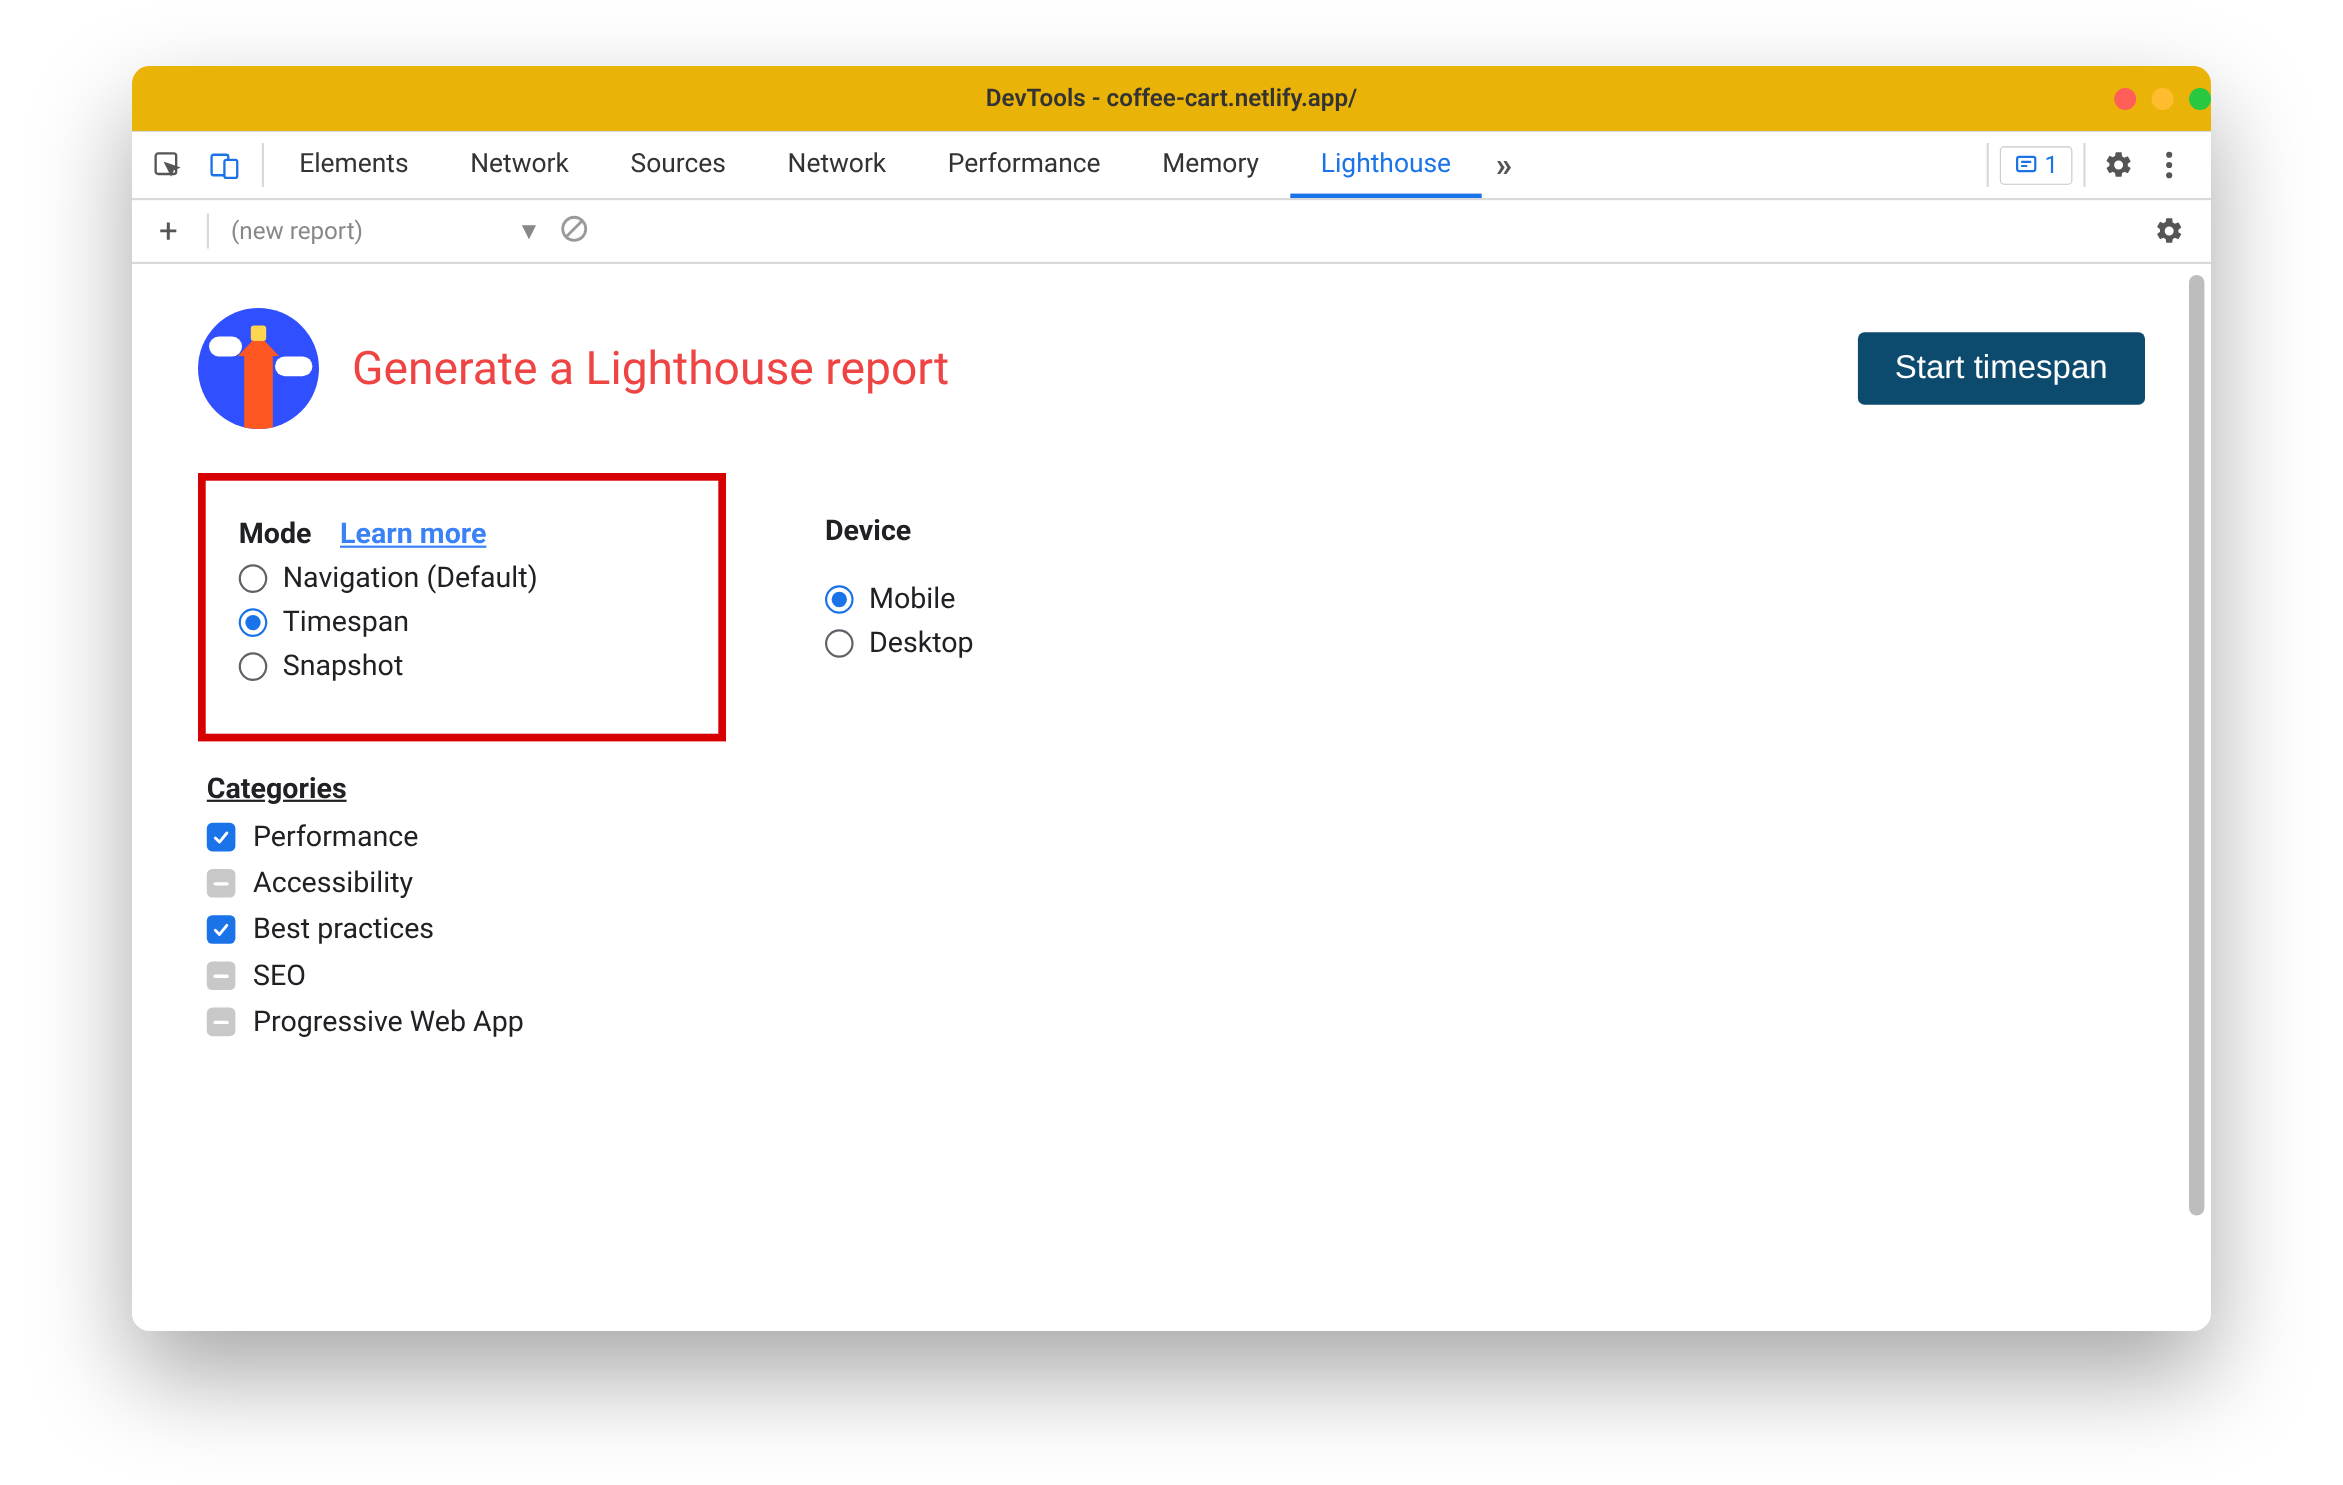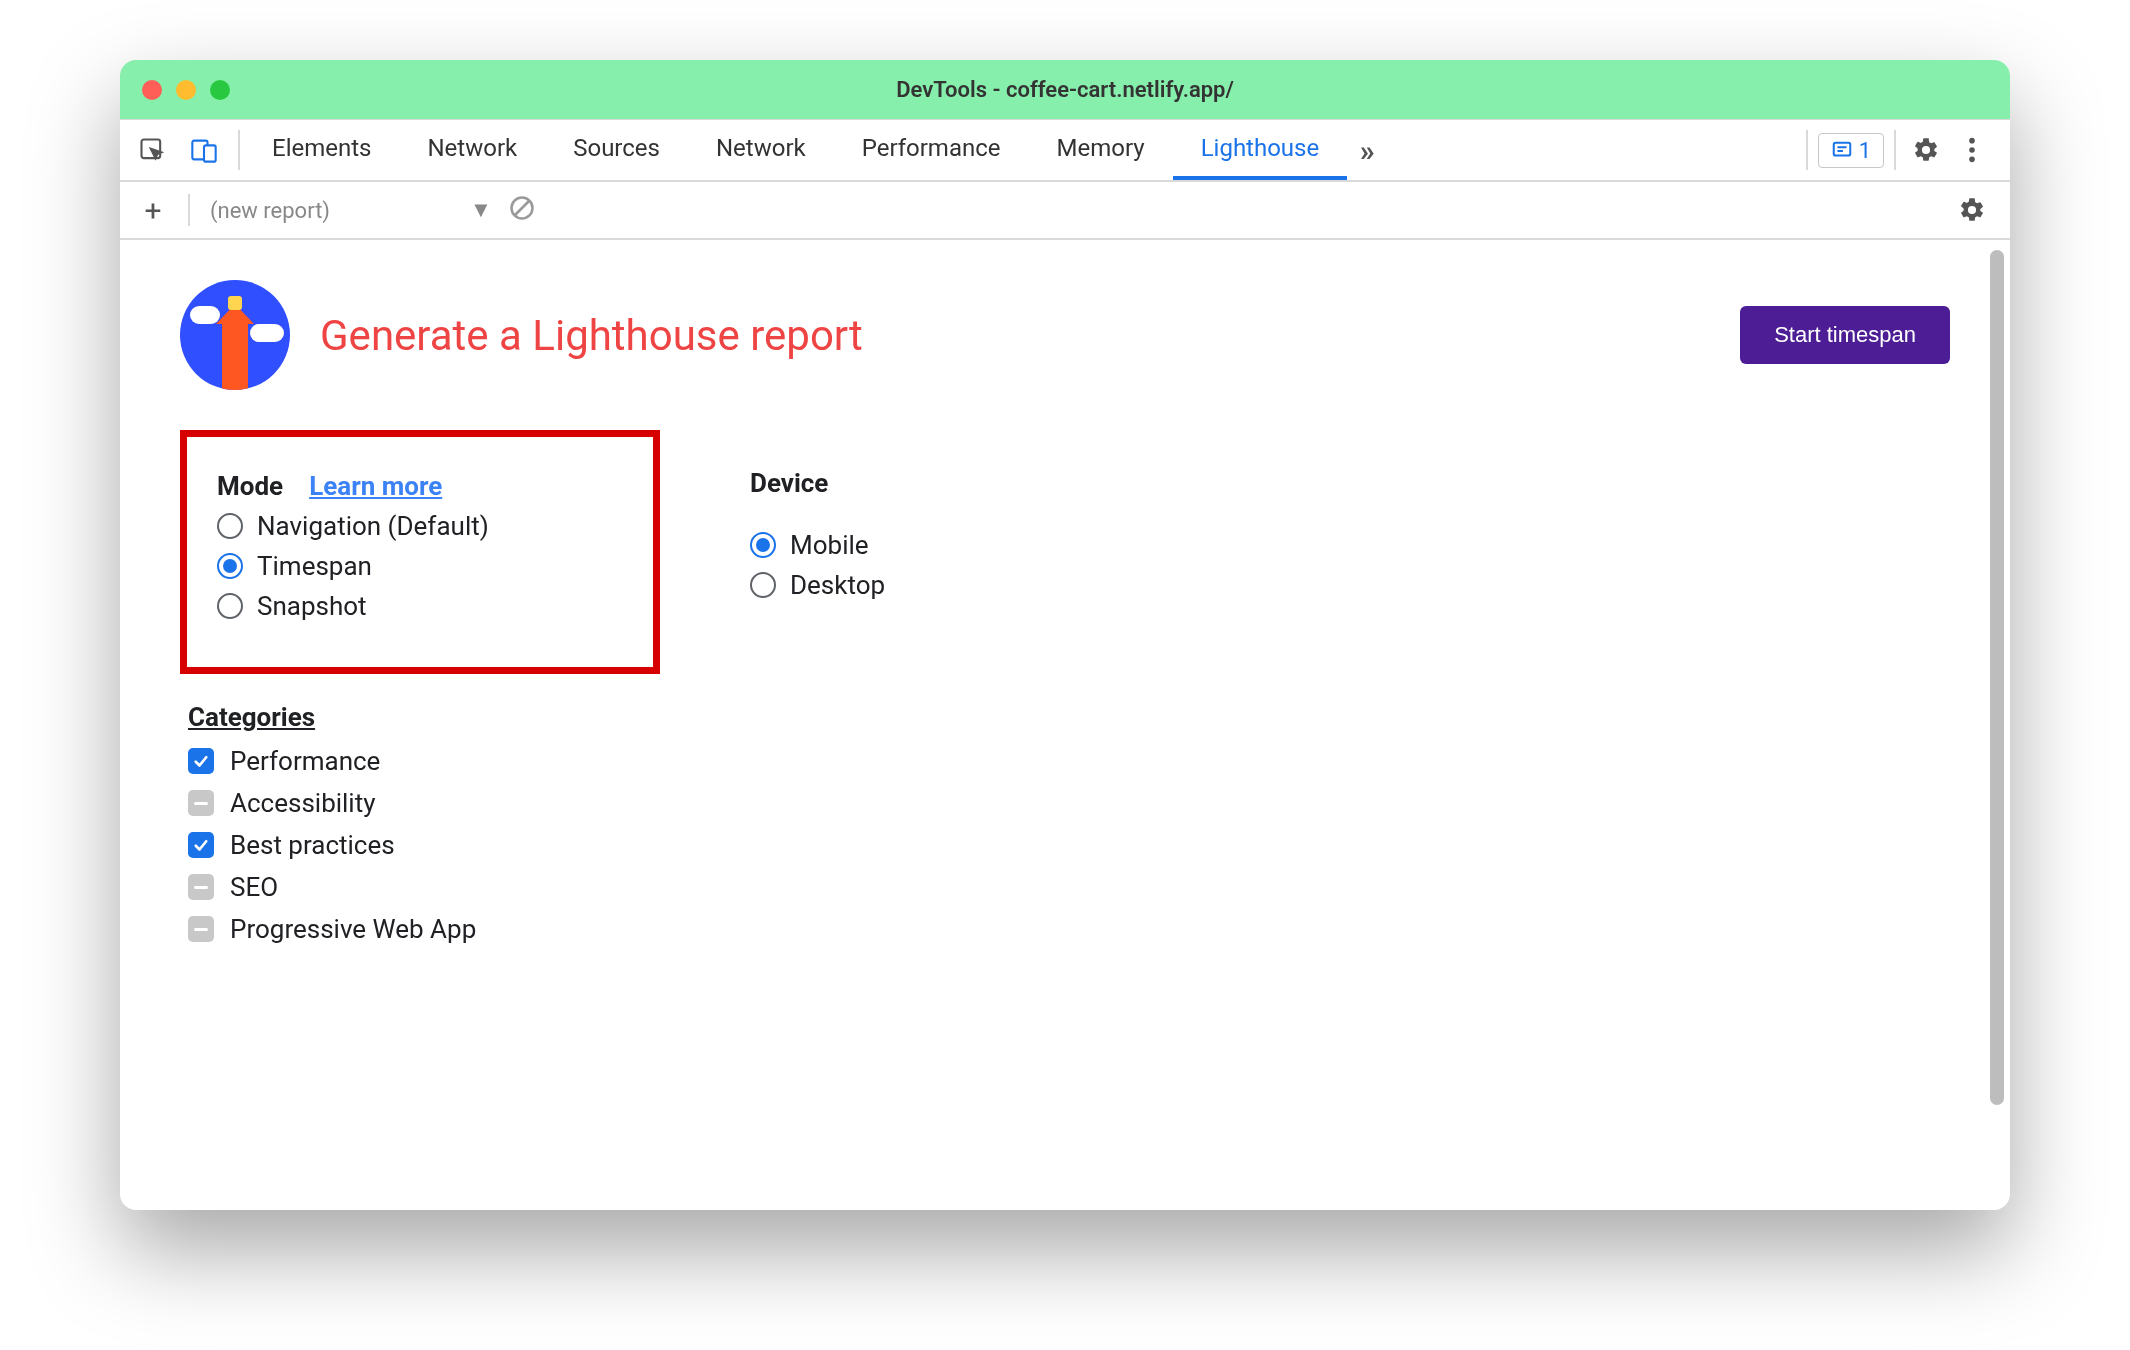--- a/index.html
+++ b/index.html
@@ -11,25 +11,26 @@
     width: 1890px; height: 1150px;
     background: #fff;
     border-radius: 16px;
     box-shadow: 0 40px 90px rgba(0,0,0,0.35);
     overflow: hidden;
     display: flex;
     flex-direction: column;
   }
   .titlebar {
     height: 60px;
-    background: #86efac;
+    background: #eab308;
     border-bottom: 1px solid #d8d8d8;
     display: flex;
     align-items: center;
     position: relative;
+    justify-content: flex-end;
   }
   .traffic-lights { display: flex; gap: 14px; margin-left: 22px; }
   .tl { width: 20px; height: 20px; border-radius: 50%; }
   .tl.red { background:#ff5f57; } .tl.yellow { background:#febc2e; } .tl.green { background:#28c840; }
   .titlebar-title {
     position: absolute; left: 0; right: 0; text-align: center;
     font-size: 22px; font-weight: 600; color: #333;
   }
   .tabbar {
     height: 62px;
@@ -71,22 +72,22 @@
   .header-row { display:flex; align-items:center; gap: 30px; justify-content: space-between; }
   .header-left { display:flex; align-items:center; gap: 30px; }
   .lh-logo { width: 110px; height: 110px; border-radius: 55px; background:#304ffe; position:relative; overflow:hidden; }
   .lh-logo .tower { position:absolute; left:42px; bottom:0; width:26px; height:68px; background:#ff5722; }
   .lh-logo .tower::before { content:""; position:absolute; top:-18px; left:-6px; width:38px; height:20px; background:#ff5722; clip-path: polygon(50% 0, 100% 100%, 0 100%); }
   .lh-logo .light { position:absolute; top:16px; left:48px; width:14px; height:14px; background:#ffd54f; border-radius:3px; }
   .lh-logo .cloud1 { position:absolute; top:26px; left:10px; width:30px; height:18px; background:#fff; border-radius:10px; }
   .lh-logo .cloud2 { position:absolute; top:44px; right:6px; width:34px; height:18px; background:#fff; border-radius:10px; }
   .page-title { font-size: 42px; color:#ef4444; font-weight: 400; }
   .primary-btn {
-    background:#4c1d95; color:#fff; border:none; border-radius:6px;
-    font-size: 22px; padding: 16px 34px; cursor:pointer;
+    background:#0c4a6e; color:#fff; border:none; border-radius:6px;
+    font-size: 30px; padding: 16px 34px; cursor:pointer;
   }
   .columns { display:flex; gap: 90px; margin-top: 60px; }
   .column { display:flex; flex-direction:column; gap: 12px; }
   .mode-box { position:relative; padding: 34px 30px 36px 30px; border: 7px solid #d60000; width: 480px; margin-top: -20px; }
   .sec-head { display:flex; align-items:center; gap: 26px; margin-bottom: 10px; }
   .sec-title { font-size: 26px; font-weight: 700; color:#202124; }
   .learn-link { font-size: 26px; font-weight: 700; color:#3b82f6; text-decoration: underline; }
   .radio-row { display:flex; align-items:center; gap: 14px; margin: 10px 0; }
   .radio { width: 26px; height: 26px; border-radius:50%; border: 2.5px solid #5f6368; display:flex; align-items:center; justify-content:center; }
   .radio.selected { border-color:#1a73e8; }

